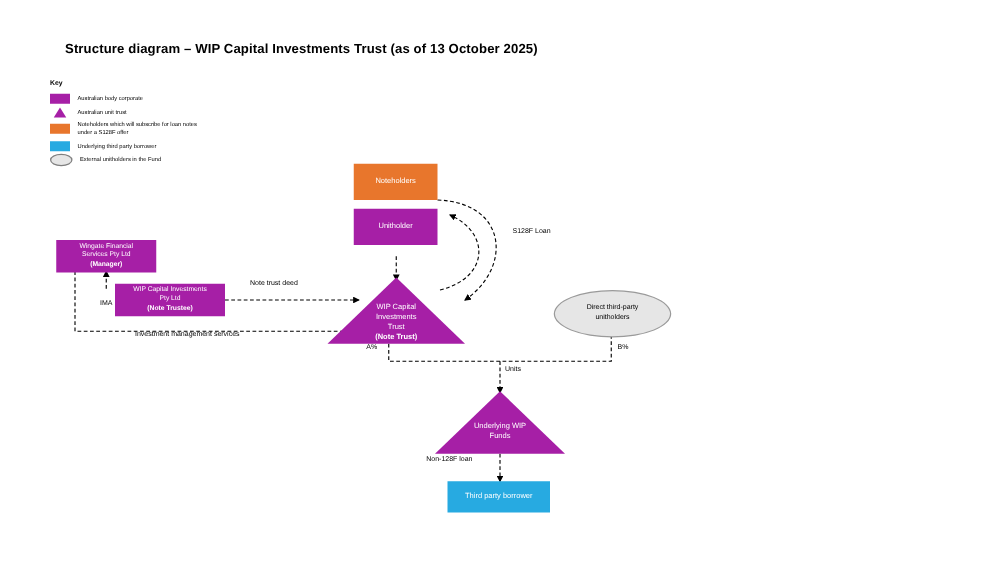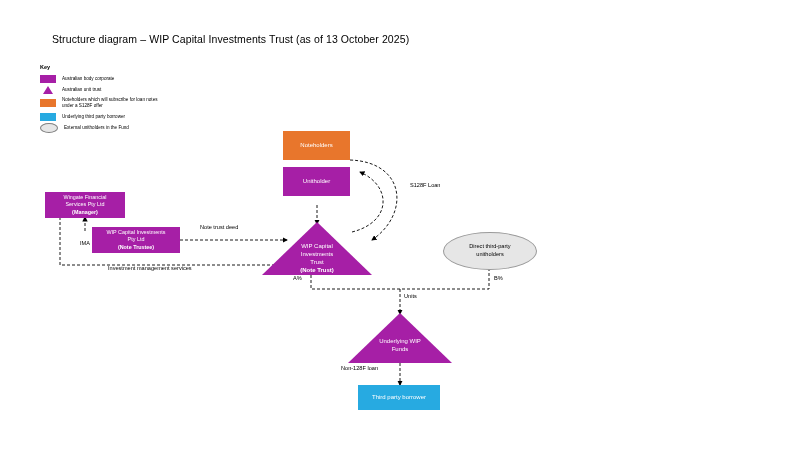--- a/index.html
+++ b/index.html
@@ -19,21 +19,21 @@
     position: absolute;
     left: 0; top: 0;
     width: 800px;
     height: 450px;
   }
   .title {
     position: absolute;
     left: 52px;
     top: 33px;
     font-size: 10.5px;
-    font-weight: normal;
+    font-weight: bold;
     letter-spacing: 0.1px;
     color: #000;
   }
   
   .key-title {
     position: absolute;
     left: 40px;
     top: 64px;
     font-size: 5.5px;
     font-weight: bold;

